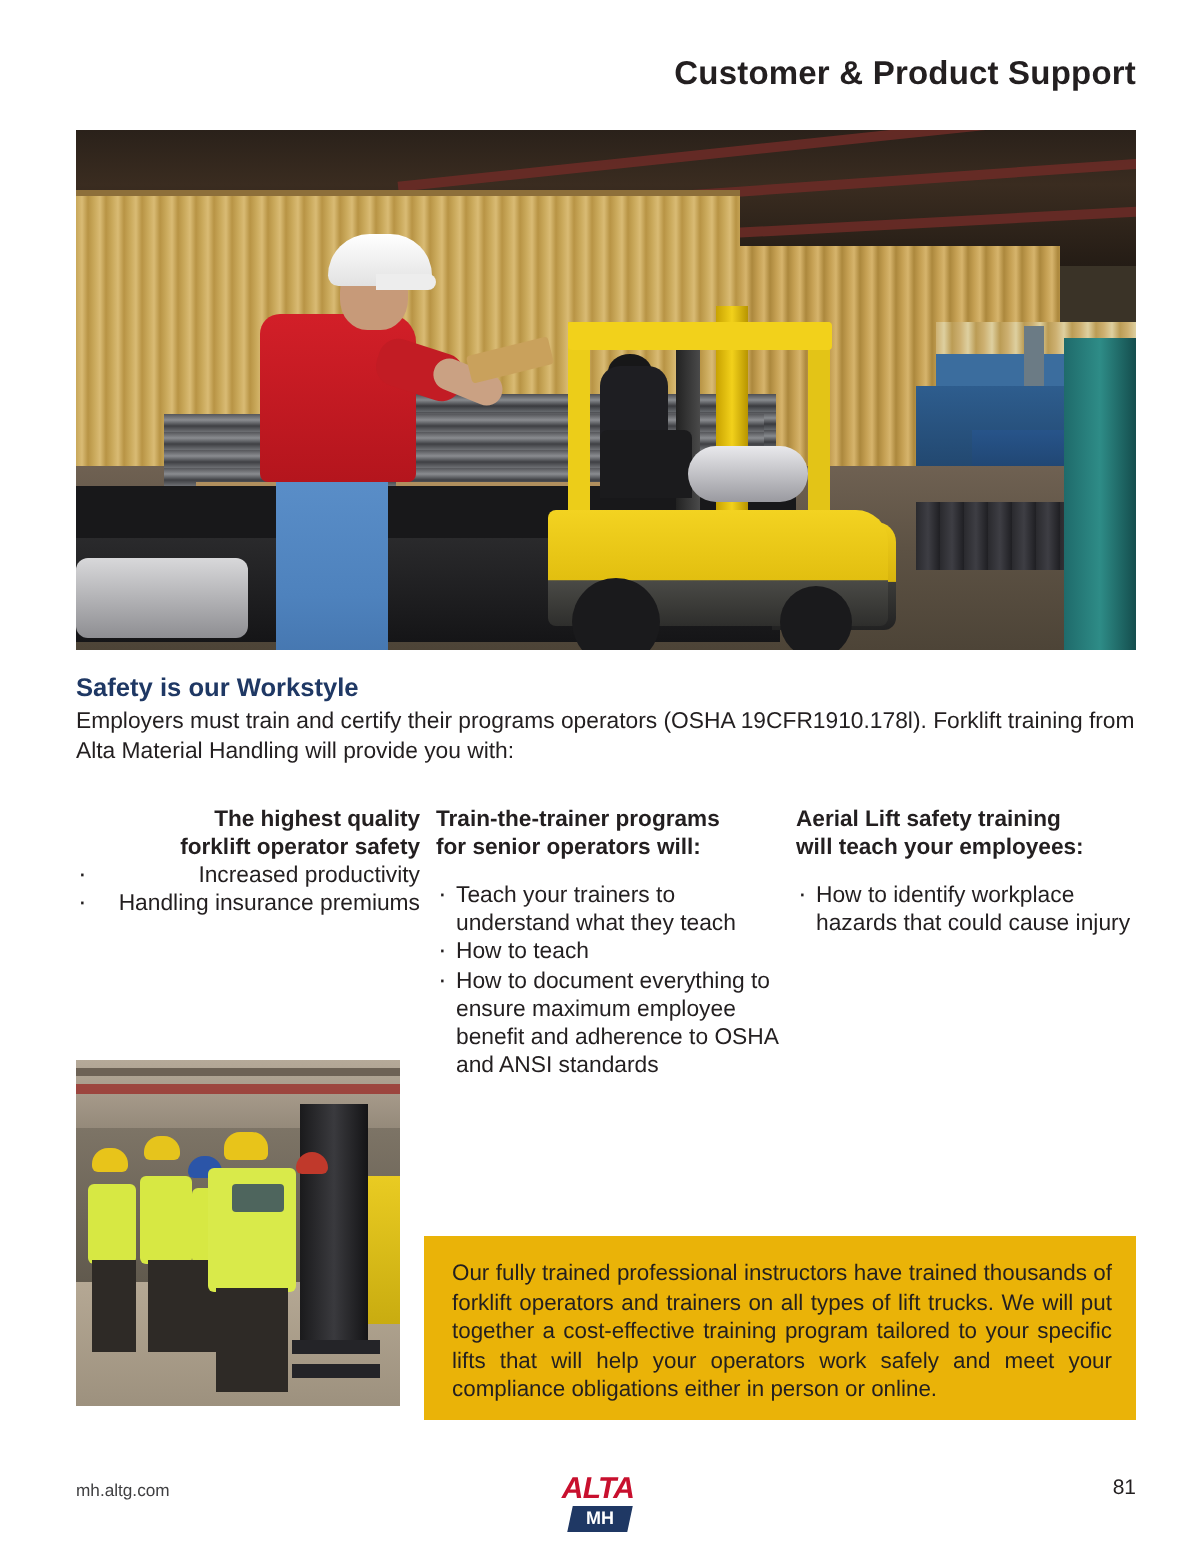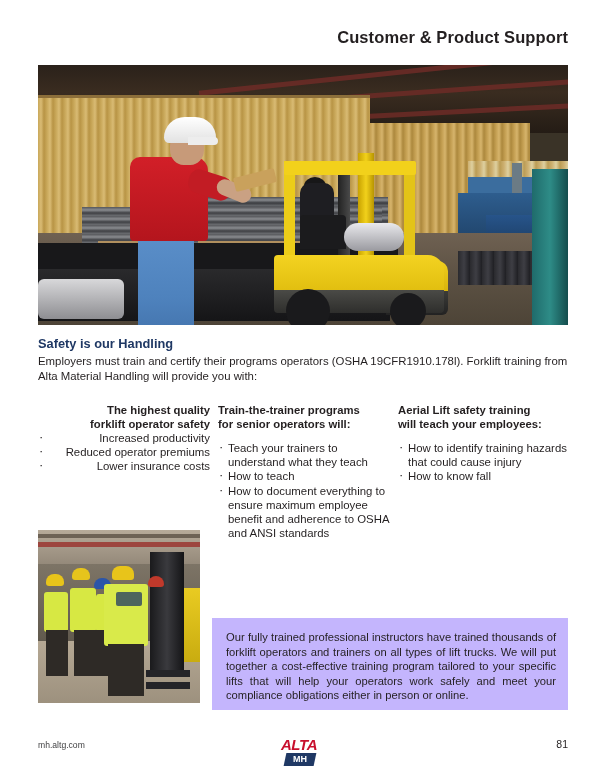--- a/index.html
+++ b/index.html
@@ -258,21 +258,21 @@
     background:linear-gradient(180deg,#e9cb22,#c9ac10);
   }
   .p2-logo{
     position:absolute;left:78px;top:62px;width:26px;height:14px;
     background:#1f3864;opacity:.75;border-radius:2px;
   }
 
   
   .callout{
     position:absolute;left:212px;top:618px;width:356px;height:92px;
-    background:#c4b5fd;
+    background:#eab308;
   }
   .callout-text{
     position:absolute;left:14px;top:12px;width:330px;
     font-size:11.2px;line-height:14.6px;text-align:justify;color:#231f20;
   }
 
   
   .footer-url{
     position:absolute;left:38px;top:740px;
     font-size:8.6px;color:#3f3f41;
@@ -350,51 +350,49 @@
       <div class="w-torso"></div>
       <div class="w-arm"></div>
       <div class="w-forearm"></div>
       <div class="w-clip"></div>
       <div class="w-head"></div>
       <div class="w-hat"></div>
       <div class="w-hatbrim"></div>
     </div>
   </div>
 
-  <div class="sec-title">Safety is our Handling</div>
+  <div class="sec-title">Safety is our Workstyle</div>
   <div class="sec-body">Employers must train and certify their programs operators (OSHA 19CFR1910.178l). Forklift training from Alta Material Handling will provide you with:</div>
 
   <div class="cols">
 
     <div class="col c1">
       <div class="col-head" style="white-space:pre-line;">The highest quality
 forklift operator safety</div>
       <ul class="blist">
         <li>Increased productivity</li>
-        <li>Reduced operator premiums</li>
-        <li>Lower insurance costs</li>
+        <li>Handling insurance premiums</li>
       </ul>
     </div>
 
     <div class="col c2">
       <div class="col-head" style="white-space:pre-line;">Train-the-trainer programs
 for senior operators will:</div>
       <ul class="blist">
         <li>Teach your trainers to understand what they teach</li>
         <li>How to teach</li>
         <li>How to document everything to ensure maximum employee benefit and adherence to OSHA and ANSI standards</li>
       </ul>
     </div>
 
     <div class="col c3">
       <div class="col-head" style="white-space:pre-line;">Aerial Lift safety training
 will teach your employees:</div>
       <ul class="blist">
-        <li>How to identify training hazards that could cause injury</li>
-        <li>How to know fall</li>
+        <li>How to identify workplace hazards that could cause injury</li>
       </ul>
     </div>
   </div>
 
   <div class="photo2">
     <div class="p2-ceiling"></div>
     <div class="p2-rail2"></div>
     <div class="p2-rail"></div>
     <div class="p2-back"></div>
     <div class="p2-floor"></div>

